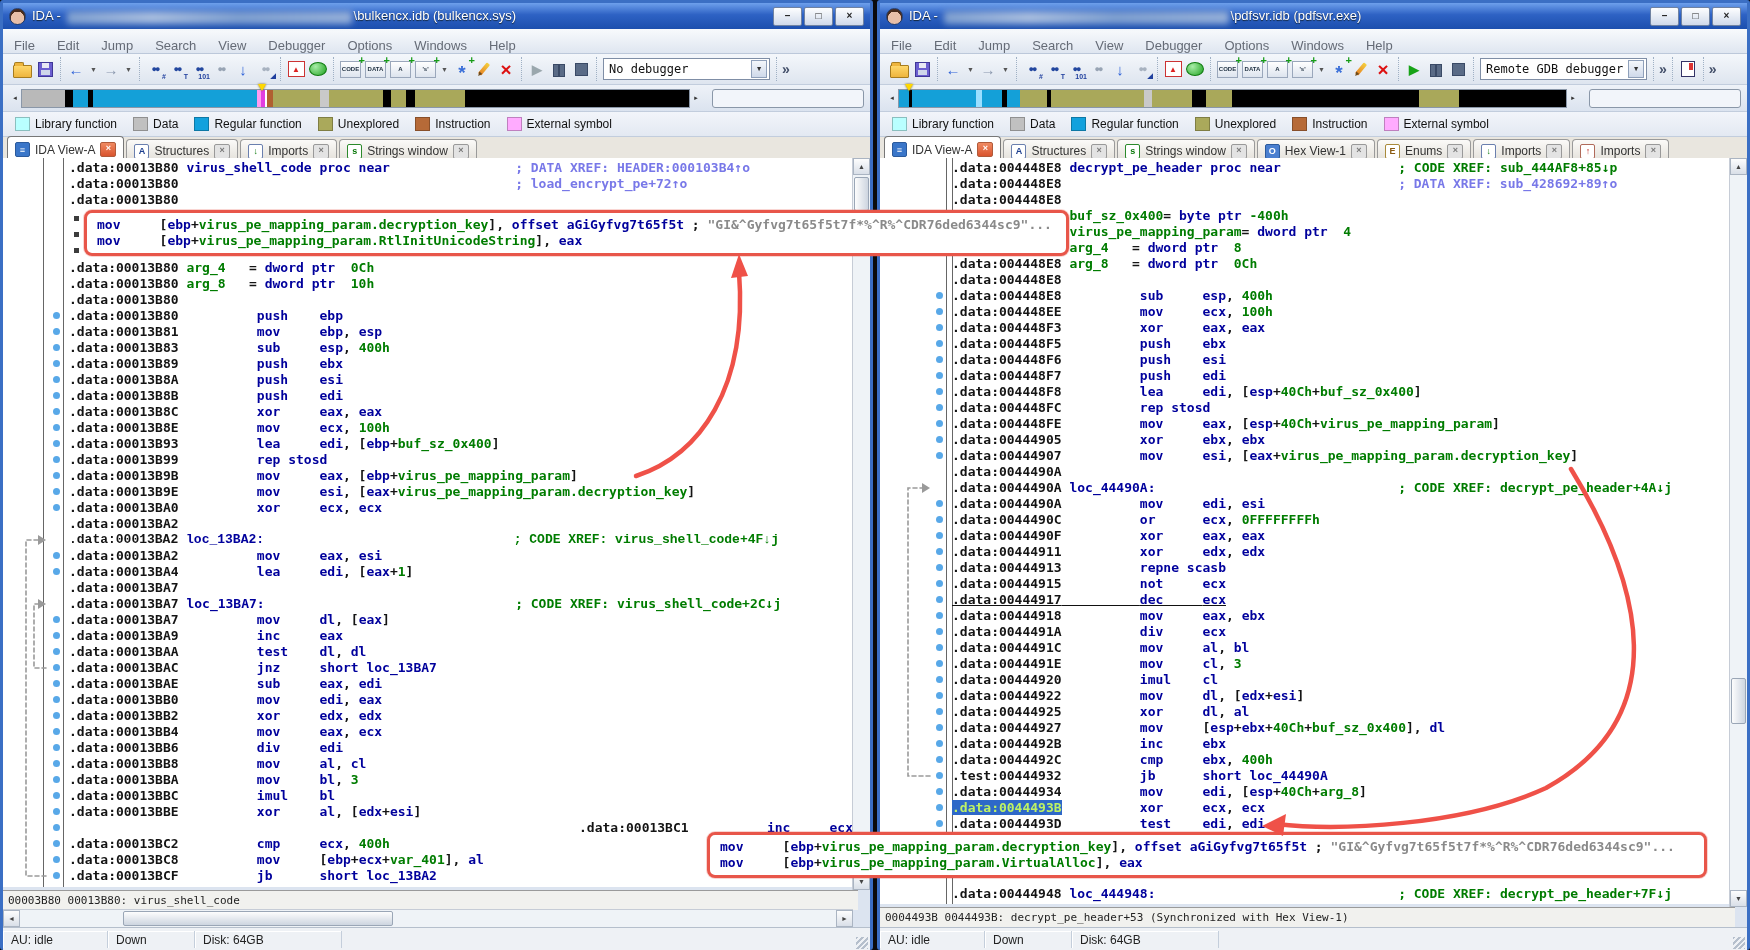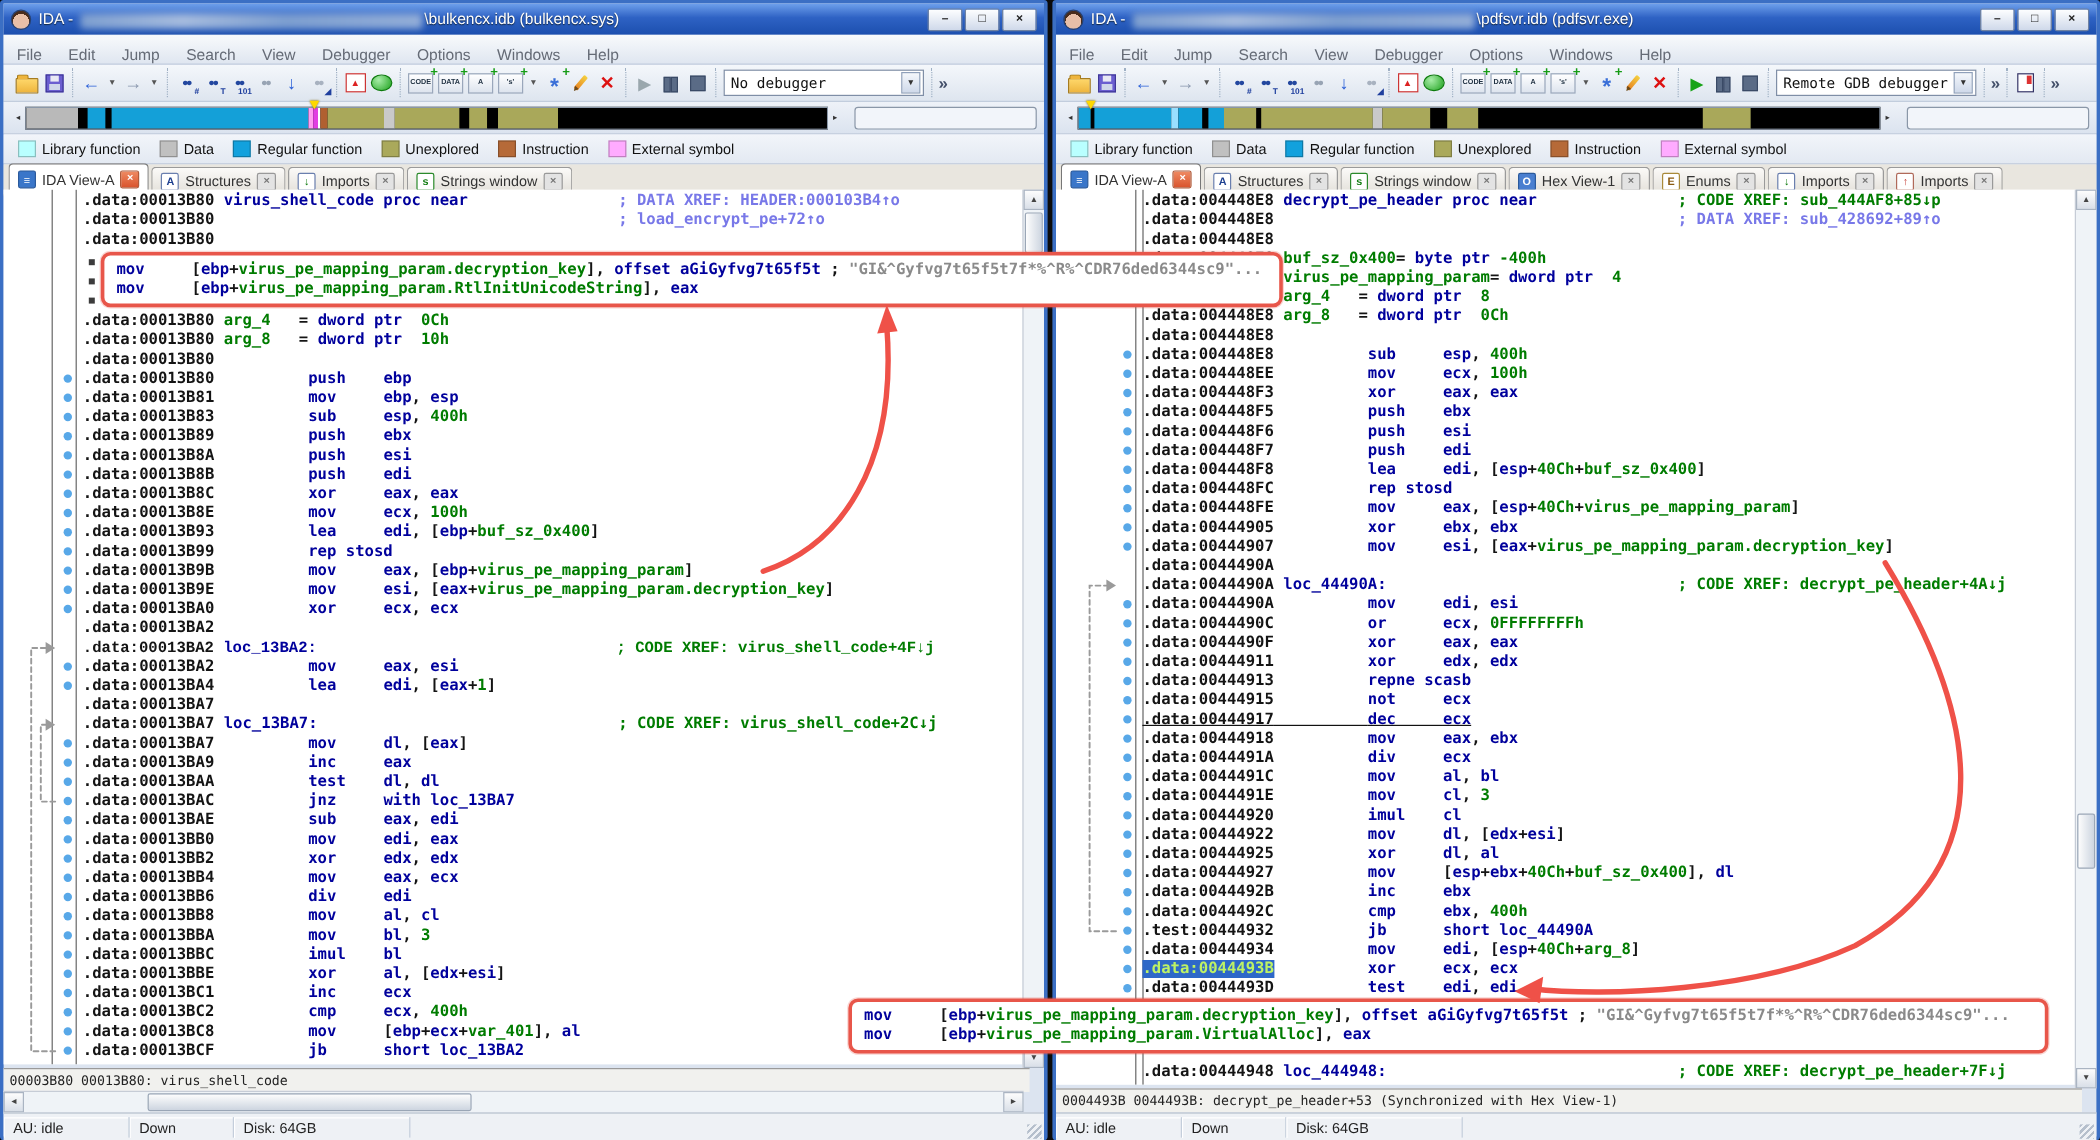--- a/index.html
+++ b/index.html
@@ -340,31 +340,31 @@
         <div class="cl" style="position: absolute; left: 66px; top: 342px; right: 0px;"><span class="dt" style="left: -16px;"></span><span class="sg-a">.data:00013BA0</span><span class="sg-p">          </span><span class="sg-k">xor     </span><span class="sg-k">ecx</span><span class="sg-p">, </span><span class="sg-k">ecx</span></div>
         <div class="cl" style="position: absolute; left: 66px; top: 358px; right: 0px;"><span class="sg-a">.data:00013BA2</span></div>
         <div class="cl" style="position: absolute; left: 66px; top: 374px; right: 0px; font-family: Liberation Mono, monospace;"><span class="sg-a">.data:00013BA2 </span><span class="sg-k">loc_13BA2:</span><span class="sg-p">                                </span><span class="sg-c">; CODE XREF: virus_shell_code+4F↓j</span></div>
         <div class="cl" style="position: absolute; left: 66px; top: 390px; right: 0px;"><span class="dt" style="left: -16px;"></span><span class="sg-a">.data:00013BA2</span><span class="sg-p">          </span><span class="sg-k">mov     </span><span class="sg-k">eax</span><span class="sg-p">, </span><span class="sg-k">esi</span></div>
         <div class="cl" style="position: absolute; left: 66px; top: 406px; right: 0px;"><span class="dt" style="left: -16px;"></span><span class="sg-a">.data:00013BA4</span><span class="sg-p">          </span><span class="sg-k">lea     </span><span class="sg-k">edi</span><span class="sg-p">, [</span><span class="sg-k">eax</span><span class="sg-p">+</span><span class="sg-g">1</span><span class="sg-p">]</span></div>
         <div class="cl" style="position: absolute; left: 66px; top: 422px; right: 0px;"><span class="sg-a">.data:00013BA7</span></div>
         <div class="cl" style="position: absolute; left: 66px; top: 438px; right: 0px;"><span class="sg-a">.data:00013BA7 </span><span class="sg-k">loc_13BA7:</span><span class="sg-p">                                </span><span class="sg-c">; CODE XREF: virus_shell_code+2C↓j</span></div>
         <div class="cl" style="position: absolute; left: 66px; top: 454px; right: 0px;"><span class="dt" style="left: -16px;"></span><span class="sg-a">.data:00013BA7</span><span class="sg-p">          </span><span class="sg-k">mov     </span><span class="sg-k">dl</span><span class="sg-p">, [</span><span class="sg-k">eax</span><span class="sg-p">]</span></div>
         <div class="cl" style="position: absolute; left: 66px; top: 470px; right: 0px;"><span class="dt" style="left: -16px;"></span><span class="sg-a">.data:00013BA9</span><span class="sg-p">          </span><span class="sg-k">inc     </span><span class="sg-k">eax</span></div>
         <div class="cl" style="position: absolute; left: 66px; top: 486px; right: 0px;"><span class="dt" style="left: -16px;"></span><span class="sg-a">.data:00013BAA</span><span class="sg-p">          </span><span class="sg-k">test    </span><span class="sg-k">dl</span><span class="sg-p">, </span><span class="sg-k">dl</span></div>
-        <div class="cl" style="position: absolute; left: 66px; top: 502px; right: 0px;"><span class="dt" style="left: -16px;"></span><span class="sg-a">.data:00013BAC</span><span class="sg-p">          </span><span class="sg-k">jnz     </span><span class="sg-k">with loc_13BA7</span></div>
+        <div class="cl" style="position: absolute; left: 66px; top: 502px; right: 0px;"><span class="dt" style="left: -16px;"></span><span class="sg-a">.data:00013BAC</span><span class="sg-p">          </span><span class="sg-k">jnz     </span><span class="sg-k">short loc_13BA7</span></div>
         <div class="cl" style="position: absolute; left: 66px; top: 518px; right: 0px;"><span class="dt" style="left: -16px;"></span><span class="sg-a">.data:00013BAE</span><span class="sg-p">          </span><span class="sg-k">sub     </span><span class="sg-k">eax</span><span class="sg-p">, </span><span class="sg-k">edi</span></div>
         <div class="cl" style="position: absolute; left: 66px; top: 534px; right: 0px;"><span class="dt" style="left: -16px;"></span><span class="sg-a">.data:00013BB0</span><span class="sg-p">          </span><span class="sg-k">mov     </span><span class="sg-k">edi</span><span class="sg-p">, </span><span class="sg-k">eax</span></div>
         <div class="cl" style="position: absolute; left: 66px; top: 550px; right: 0px;"><span class="dt" style="left: -16px;"></span><span class="sg-a">.data:00013BB2</span><span class="sg-p">          </span><span class="sg-k">xor     </span><span class="sg-k">edx</span><span class="sg-p">, </span><span class="sg-k">edx</span></div>
         <div class="cl" style="position: absolute; left: 66px; top: 566px; right: 0px;"><span class="dt" style="left: -16px;"></span><span class="sg-a">.data:00013BB4</span><span class="sg-p">          </span><span class="sg-k">mov     </span><span class="sg-k">eax</span><span class="sg-p">, </span><span class="sg-k">ecx</span></div>
         <div class="cl" style="position: absolute; left: 66px; top: 582px; right: 0px;"><span class="dt" style="left: -16px;"></span><span class="sg-a">.data:00013BB6</span><span class="sg-p">          </span><span class="sg-k">div     </span><span class="sg-k">edi</span></div>
         <div class="cl" style="position: absolute; left: 66px; top: 598px; right: 0px;"><span class="dt" style="left: -16px;"></span><span class="sg-a">.data:00013BB8</span><span class="sg-p">          </span><span class="sg-k">mov     </span><span class="sg-k">al</span><span class="sg-p">, </span><span class="sg-k">cl</span></div>
         <div class="cl" style="position: absolute; left: 66px; top: 614px; right: 0px;"><span class="dt" style="left: -16px;"></span><span class="sg-a">.data:00013BBA</span><span class="sg-p">          </span><span class="sg-k">mov     </span><span class="sg-k">bl</span><span class="sg-p">, </span><span class="sg-g">3</span></div>
         <div class="cl" style="position: absolute; left: 66px; top: 630px; right: 0px;"><span class="dt" style="left: -16px;"></span><span class="sg-a">.data:00013BBC</span><span class="sg-p">          </span><span class="sg-k">imul    </span><span class="sg-k">bl</span></div>
         <div class="cl" style="position: absolute; left: 66px; top: 646px; right: 0px;"><span class="dt" style="left: -16px;"></span><span class="sg-a">.data:00013BBE</span><span class="sg-p">          </span><span class="sg-k">xor     </span><span class="sg-k">al</span><span class="sg-p">, [</span><span class="sg-k">edx</span><span class="sg-p">+</span><span class="sg-k">esi</span><span class="sg-p">]</span></div>
-        <div class="cl" style="position: absolute; left: 66px; top: 662px; right: 0px;"><span class="dt" style="left: -16px;"></span><span class="sg-a">.data:00013BC1</span><span class="sg-p">          </span><span class="sg-k">inc     </span><span class="sg-k">ecx</span></div>
+        <div class="cl" style="position: absolute; left: 66px; top: 662px; right: 0px; text-align: right;"><span class="dt" style="left: -16px;"></span><span class="sg-a">.data:00013BC1</span><span class="sg-p">          </span><span class="sg-k">inc     </span><span class="sg-k">ecx</span></div>
         <div class="cl" style="position: absolute; left: 66px; top: 678px; right: 0px;"><span class="dt" style="left: -16px;"></span><span class="sg-a">.data:00013BC2</span><span class="sg-p">          </span><span class="sg-k">cmp     </span><span class="sg-k">ecx</span><span class="sg-p">, </span><span class="sg-g">400h</span></div>
         <div class="cl" style="position: absolute; left: 66px; top: 694px; right: 0px;"><span class="dt" style="left: -16px;"></span><span class="sg-a">.data:00013BC8</span><span class="sg-p">          </span><span class="sg-k">mov     </span><span class="sg-p">[</span><span class="sg-k">ebp</span><span class="sg-p">+</span><span class="sg-k">ecx</span><span class="sg-p">+</span><span class="sg-g">var_401</span><span class="sg-p">], </span><span class="sg-k">al</span></div>
         <div class="cl" style="position: absolute; left: 66px; top: 710px; right: 0px;"><span class="dt" style="left: -16px;"></span><span class="sg-a">.data:00013BCF</span><span class="sg-p">          </span><span class="sg-k">jb      </span><span class="sg-k">short loc_13BA2</span></div>
       </div>
       <div class="vsb" style="right: 0px; top: 155px; height: 732px; position: absolute;">
         <span class="sbbtn" style="top: 0px;">▲</span>
         <span class="sbbtn" style="bottom: 0px; top: auto;">▼</span>
         <span class="sbthumb" style="top: 19px; height: 34px;"></span>
       </div>
       <div class="statusline" style="top: 887px; width: 850px;">

